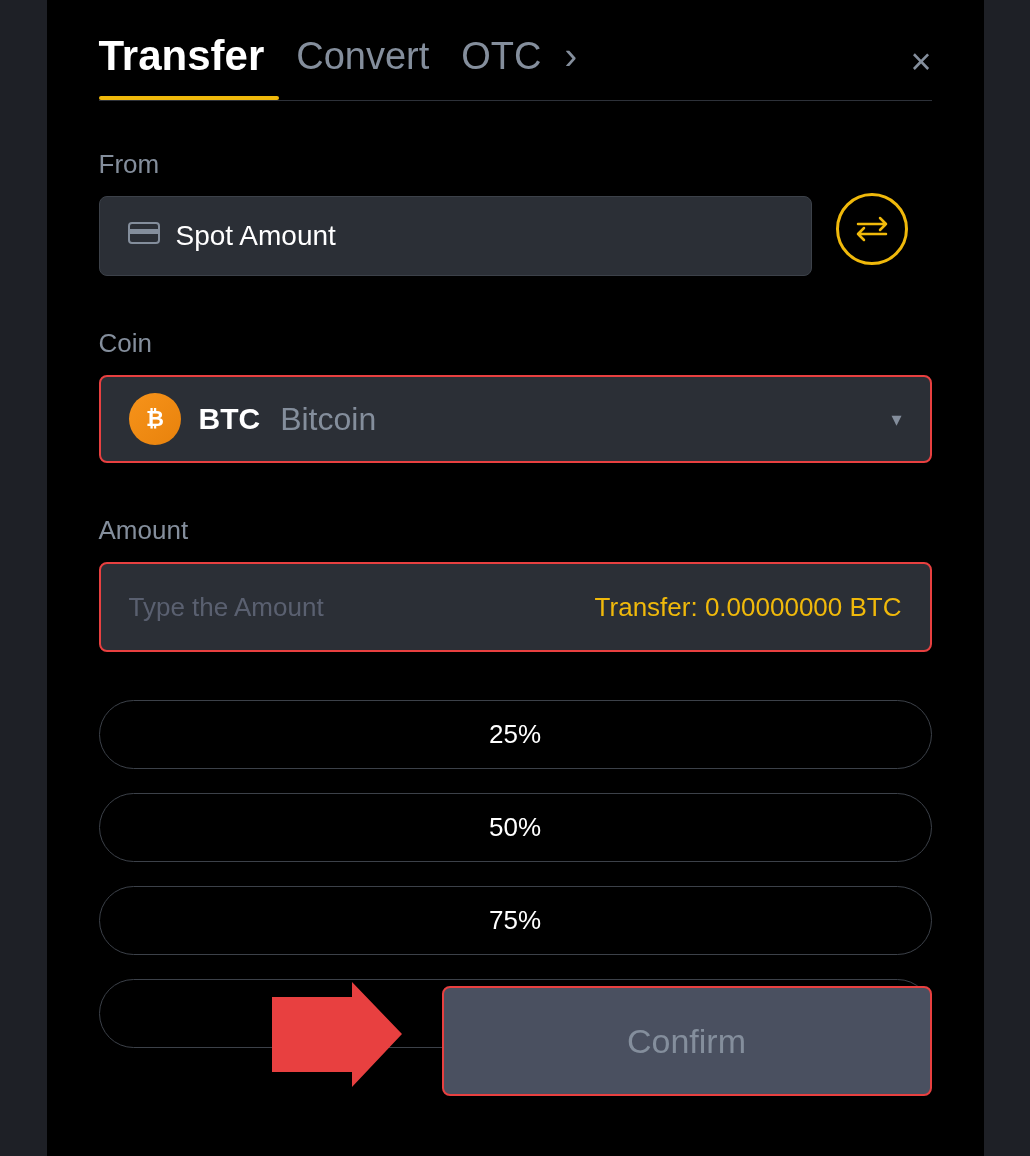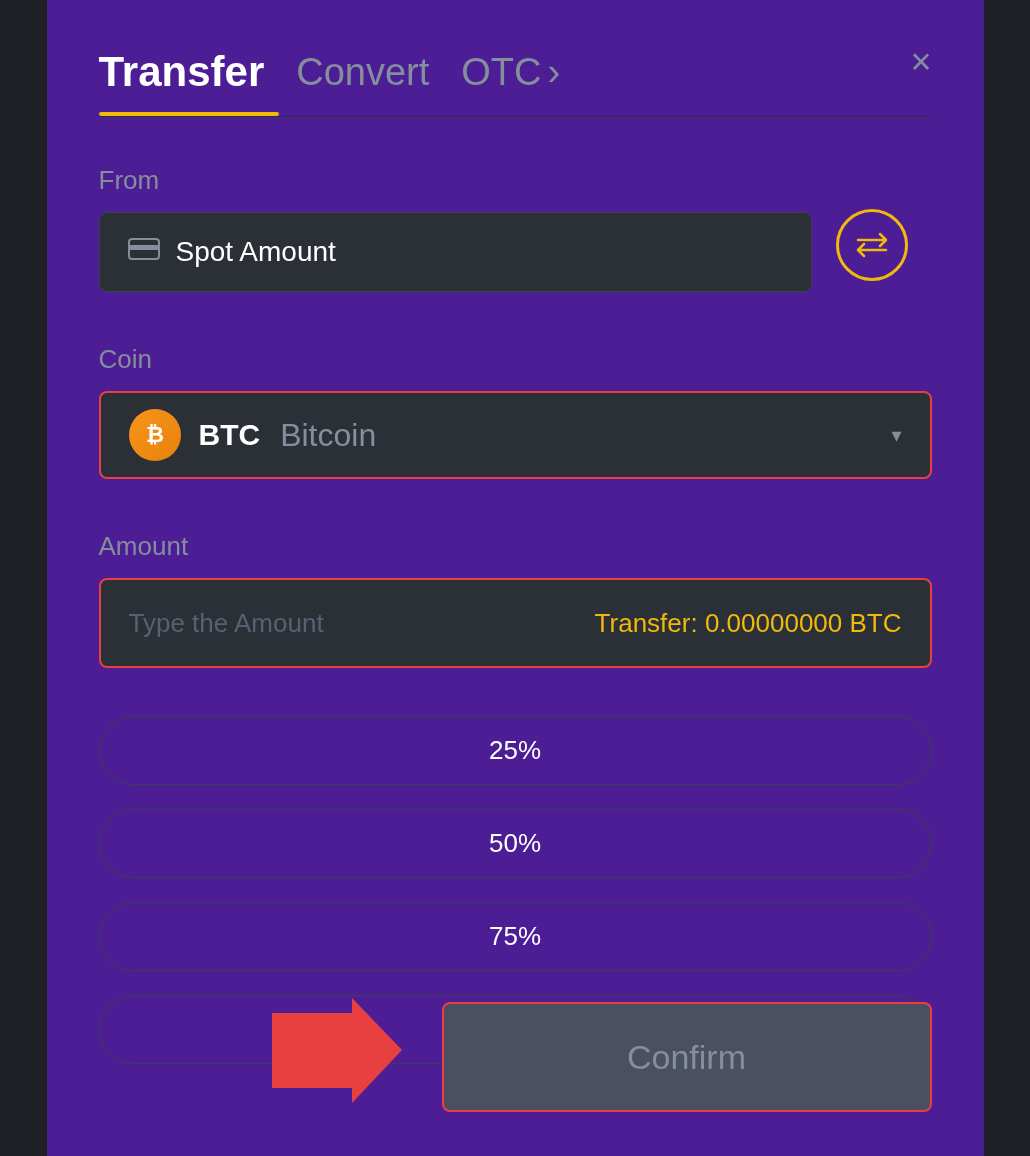--- a/index.html
+++ b/index.html
@@ -12,23 +12,23 @@
       color: #ffffff;
       display: flex;
       align-items: center;
       justify-content: center;
       overflow: hidden;
     }
 
     .modal {
       width: 937px;
       height: 1156px;
-      background-color: #4c1d95;
+      background-color: #000000;
       position: relative;
-      padding: 48px 52px 52px 52px;
+      padding: 32px 52px 52px 52px;
     }
 
     
     .modal-header {
       display: flex;
       align-items: center;
       gap: 32px;
       margin-bottom: 0;
     }
 
@@ -46,21 +46,21 @@
       cursor: pointer;
     }
 
     .tab-otc {
       font-size: 38px;
       font-weight: 400;
       color: #848e9c;
       cursor: pointer;
       display: flex;
       align-items: flex-end;
-      gap: 6px;
+      gap: 23px;
     }
 
     .close-btn {
       position: absolute;
       top: 44px;
       right: 52px;
       font-size: 36px;
       color: #848e9c;
       cursor: pointer;
       background: none;
@@ -260,21 +260,21 @@
       border: 2px solid #e84040;
       border-radius: 8px;
       color: #848e9c;
       font-size: 34px;
       font-weight: 500;
       cursor: pointer;
     }
 
     .bottom-section {
       position: absolute;
-      bottom: 44px;
+      bottom: 60px;
       left: 52px;
       right: 52px;
       display: flex;
       align-items: center;
       justify-content: flex-end;
     }
 
     .arrow-icon {
       position: absolute;
       right: 530px;

